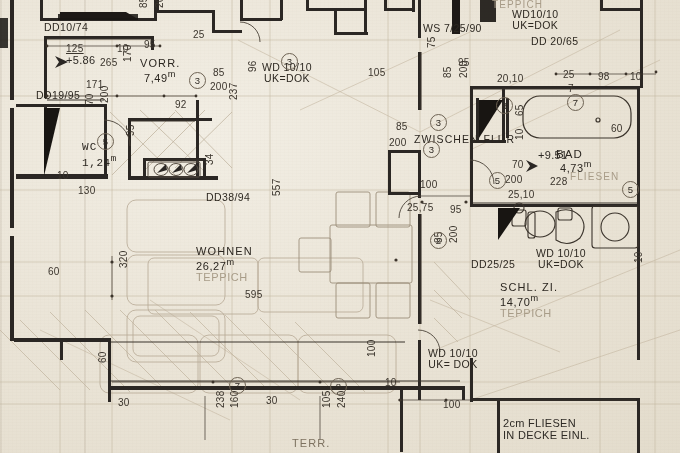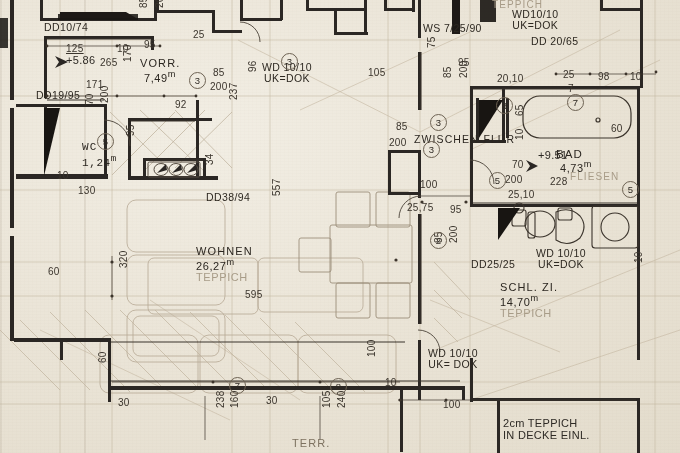--- a/index.html
+++ b/index.html
@@ -373,21 +373,21 @@
   <div class="lbl note" style="left:536px;top:248px;">
     <div>WD 10/10</div>
     <div>UK=DOK</div>
   </div>
   <div class="lbl note" style="left:428px;top:348px;">
     <div>WD 10/10</div>
     <div>UK= DOK</div>
   </div>
 
   <div class="lbl note-b" style="left:503px;top:418px;">
-    <div>2cm TEPPICH</div>
+    <div>2cm FLIESEN</div>
     <div>IN DECKE EINL.</div>
   </div>
 
   <div class="lbl note-b" style="left:66px;top:55px;">+5.86</div>
   <div class="lbl note-b" style="left:538px;top:150px;">+9.51</div>
 
   <div id="dims">
       <div class="lbl dim" style="left: 66px; top: 44px; text-decoration: underline;">125</div>
       <div class="lbl dim" style="left: 100px; top: 58px;">265</div>
       <div class="lbl dim" style="left: 86px; top: 80px;">171</div>

